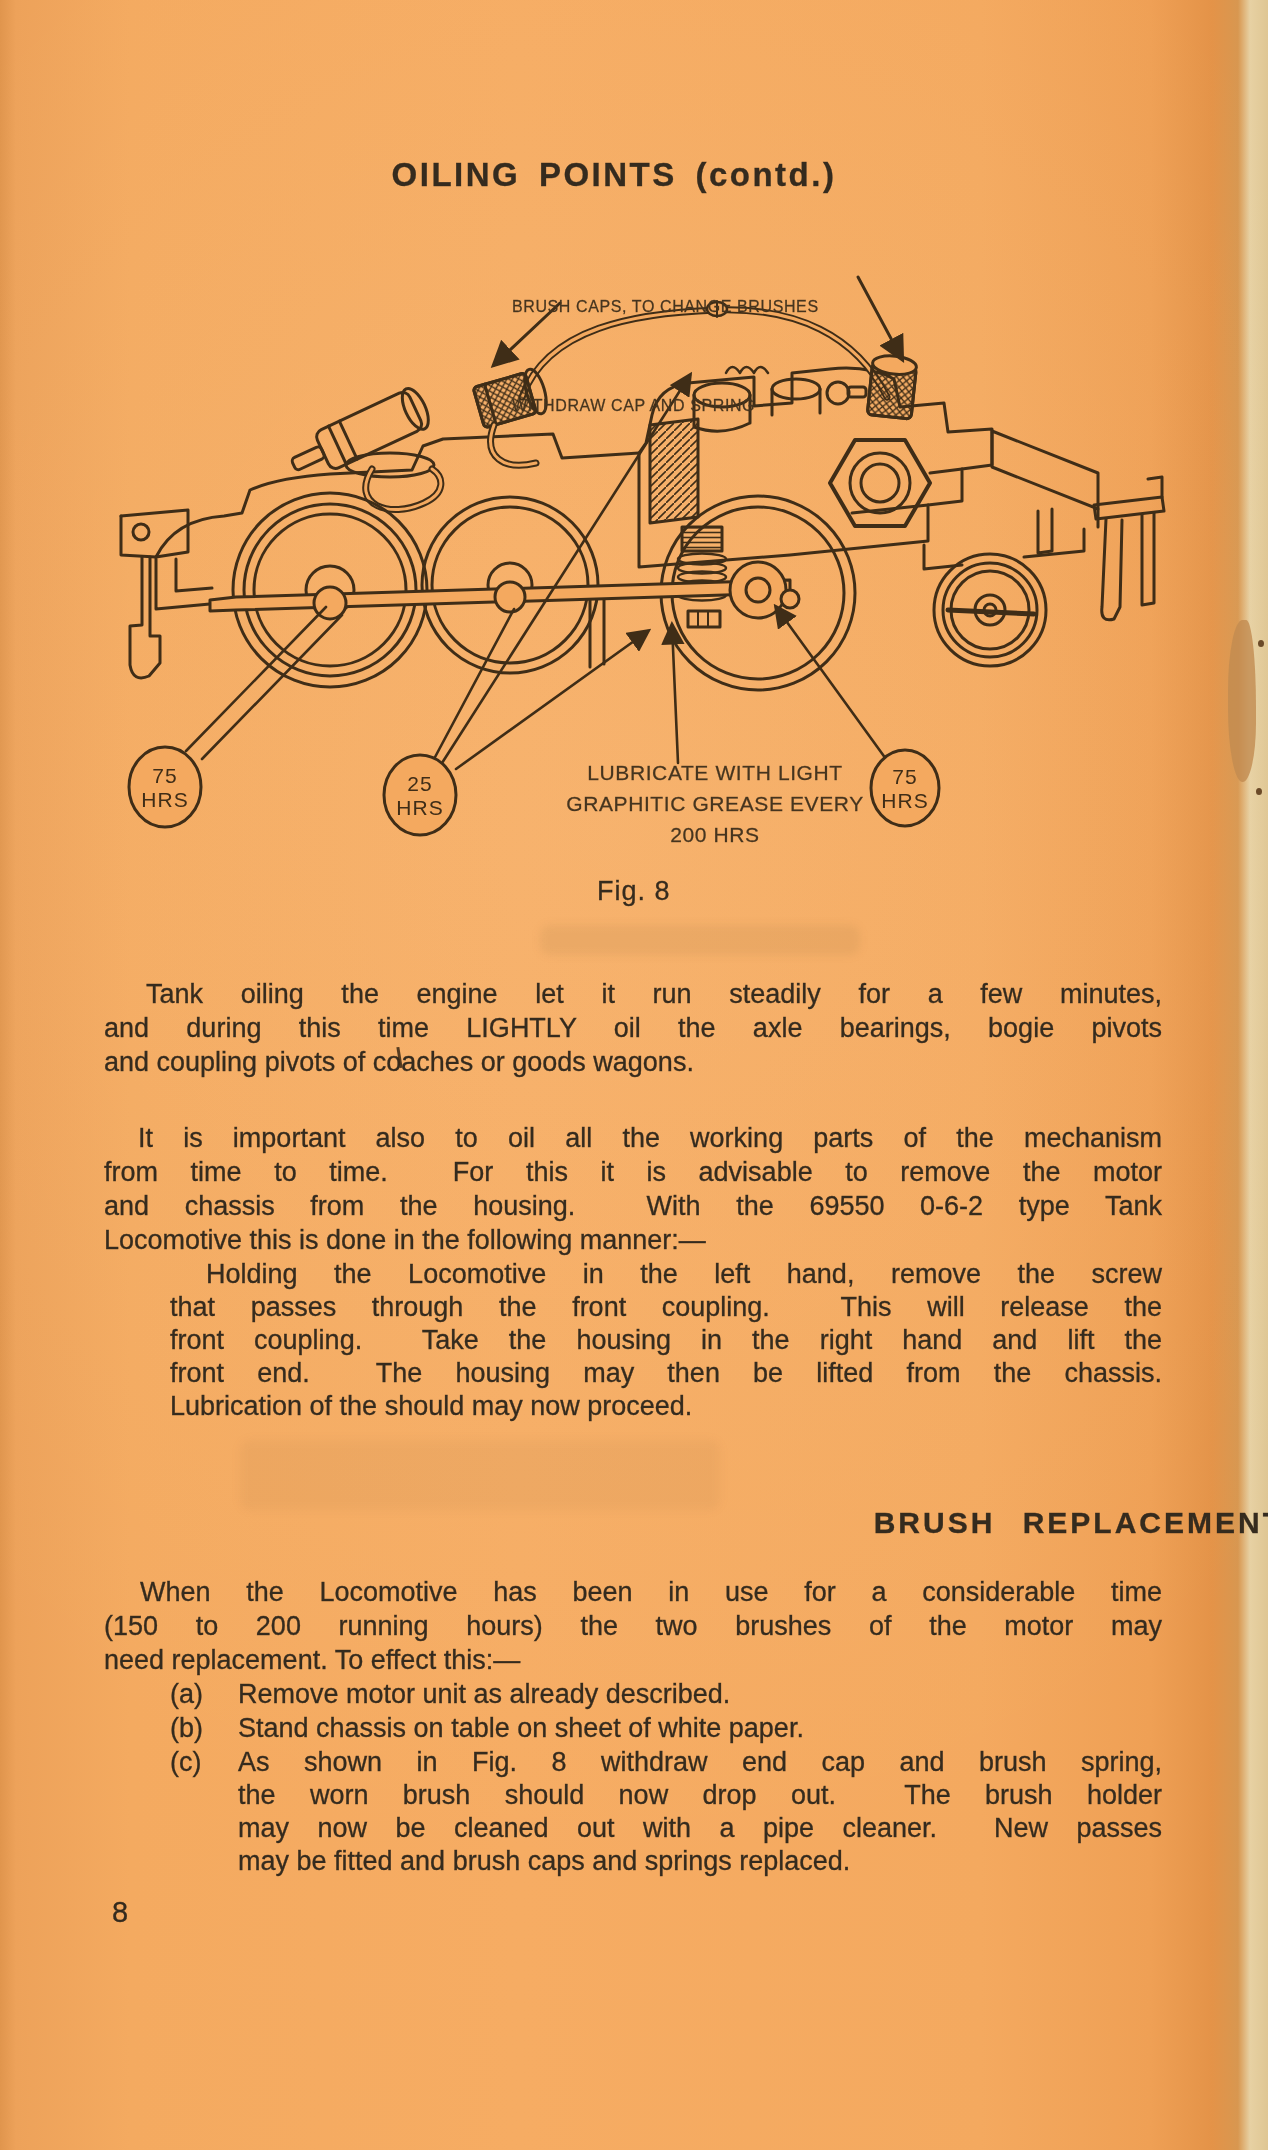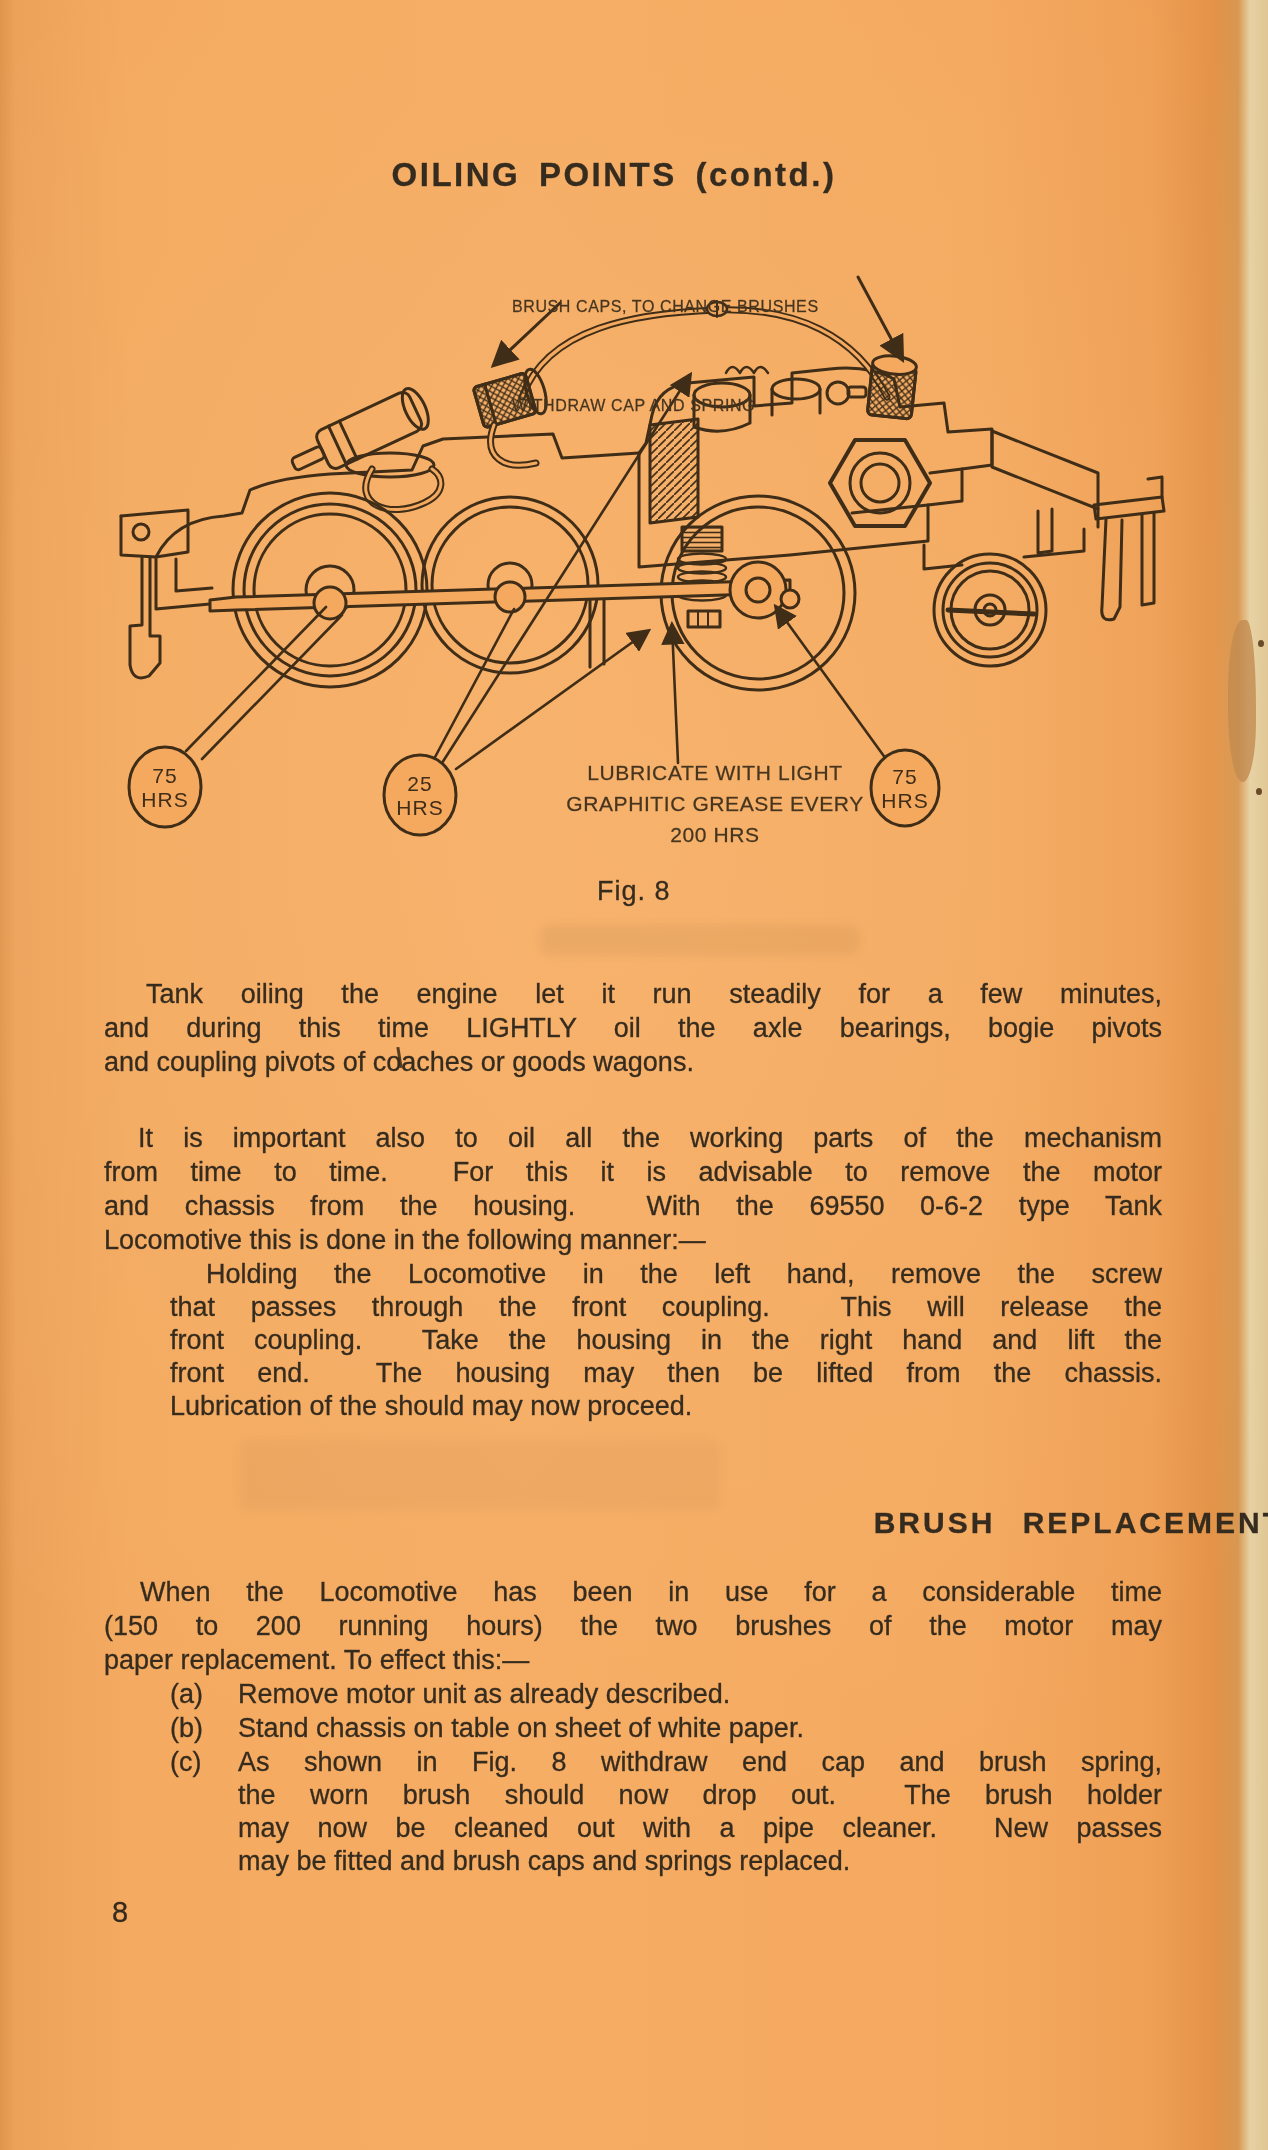--- a/index.html
+++ b/index.html
@@ -252,21 +252,21 @@
   <div class="abs tl just ink bodyline" style="left:170px; top:1258px; width:992px; padding-left:36px;">Holding the Locomotive in the left hand, remove the screw</div>
   <div class="abs tl just ink bodyline" style="left:170px; top:1291px; width:992px;">that passes through the front coupling.  This will release the</div>
   <div class="abs tl just ink bodyline" style="left:170px; top:1324px; width:992px;">front coupling.  Take the housing in the right hand and lift the</div>
   <div class="abs tl just ink bodyline" style="left:170px; top:1357px; width:992px;">front end.  The housing may then be lifted from the chassis.</div>
   <div class="abs tl ink bodyline" style="left:170px; top:1390px; width:992px;">Lubrication of the should may now proceed.</div>
 
   <div class="abs h2 ink" style="left:0; top:1506px; width:1254px;">BRUSH REPLACEMENT</div>
 
   <div class="abs tl just ink bodyline" style="left:104px; top:1576px; width:1058px; padding-left:36px;">When the Locomotive has been in use for a considerable time</div>
   <div class="abs tl just ink bodyline" style="left:104px; top:1610px; width:1058px;">(150 to 200 running hours) the two brushes of the motor may</div>
-  <div class="abs tl ink bodyline" style="left:104px; top:1644px; width:1058px;">paper replacement. To effect this:—</div>
+  <div class="abs tl ink bodyline" style="left:104px; top:1644px; width:1058px;">need replacement. To effect this:—</div>
 
   <div class="abs tl ink bodyline" style="left:170px; top:1678px; width:60px;">(a)</div>
   <div class="abs tl ink bodyline" style="left:238px; top:1678px; width:924px;">Remove motor unit as already described.</div>
 
   <div class="abs tl ink bodyline" style="left:170px; top:1712px; width:60px;">(b)</div>
   <div class="abs tl ink bodyline" style="left:238px; top:1712px; width:924px;">Stand chassis on table on sheet of white paper.</div>
 
   <div class="abs tl ink bodyline" style="left:170px; top:1746px; width:60px;">(c)</div>
   <div class="abs tl just ink bodyline" style="left:238px; top:1746px; width:924px;">As shown in Fig. 8 withdraw end cap and brush spring,</div>
   <div class="abs tl just ink bodyline" style="left:238px; top:1779px; width:924px;">the worn brush should now drop out.  The brush holder</div>

